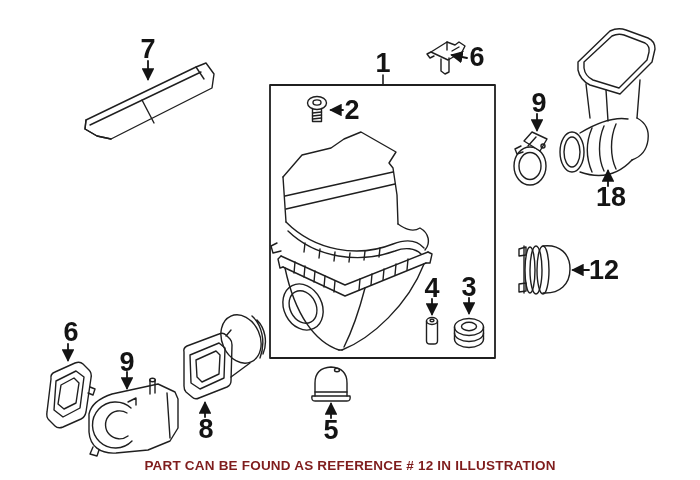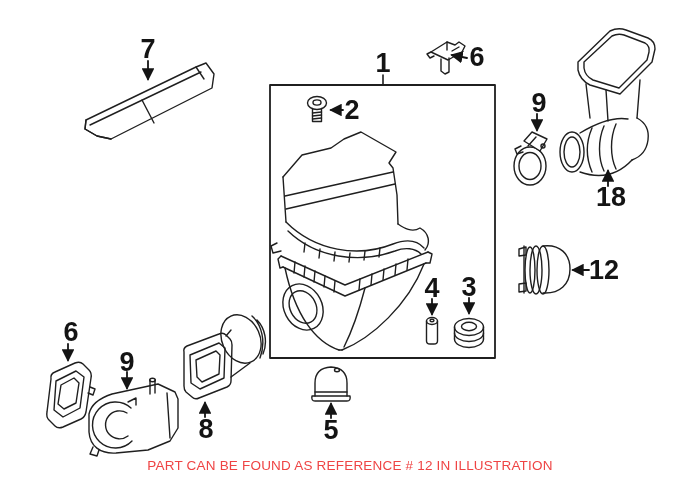--- a/index.html
+++ b/index.html
@@ -8,21 +8,21 @@
     font-family:"Liberation Sans", sans-serif;
   }
   .art{position:absolute;left:0;top:0;width:700px;height:480px;}
   .num{
     position:absolute;transform:translate(-50%,-50%);
     font-size:27px;font-weight:bold;color:#141414;line-height:1;
     font-family:"Liberation Sans", sans-serif;white-space:nowrap;
   }
   .caption{
     position:absolute;left:0;right:0;top:458px;text-align:center;
-    font-size:13.5px;font-weight:normal;color:#ef4444;letter-spacing:0.2px;
+    font-size:13.5px;font-weight:bold;color:#7f1d1d;letter-spacing:0.2px;
     font-family:"Liberation Sans", sans-serif;
   }
 </style>
 </head>
 <body>
 
 <div class="stage">
 
   <svg class="art" viewBox="0 0 700 480" fill="none" stroke="#1f1f1f" stroke-width="1.4" stroke-linecap="round" stroke-linejoin="round">
     <defs>

